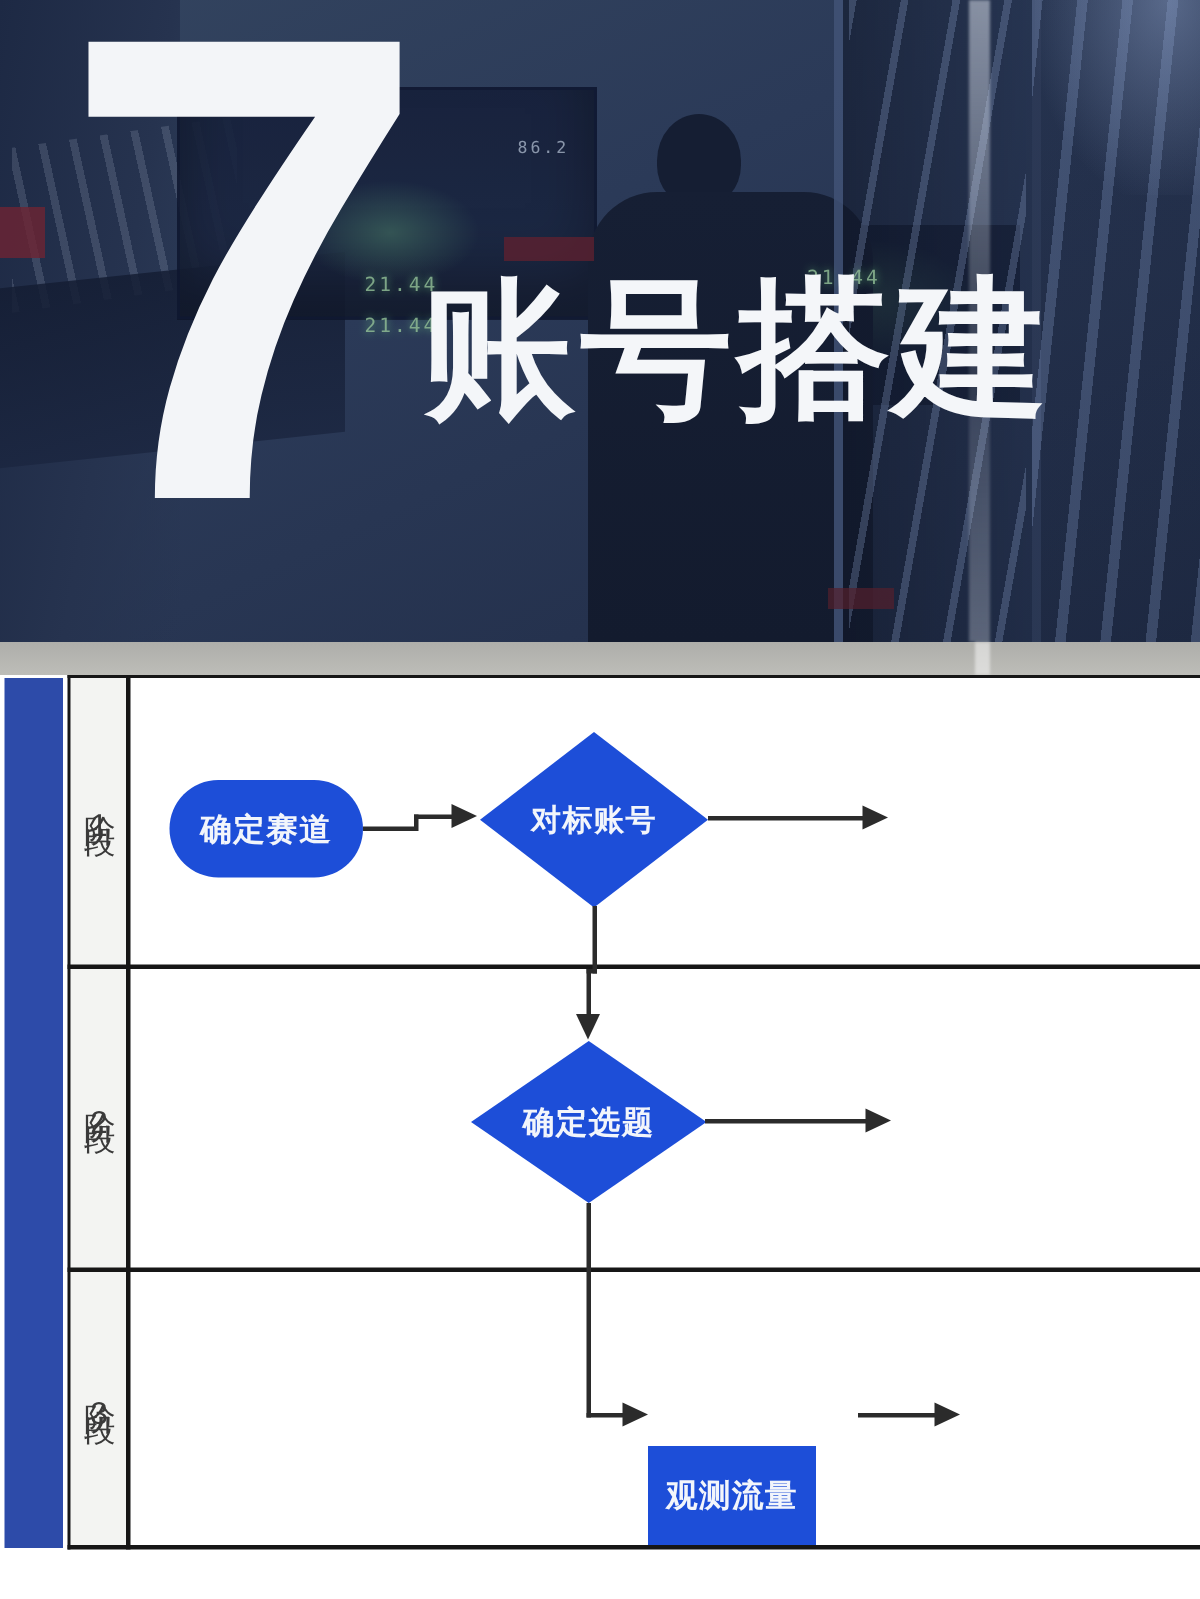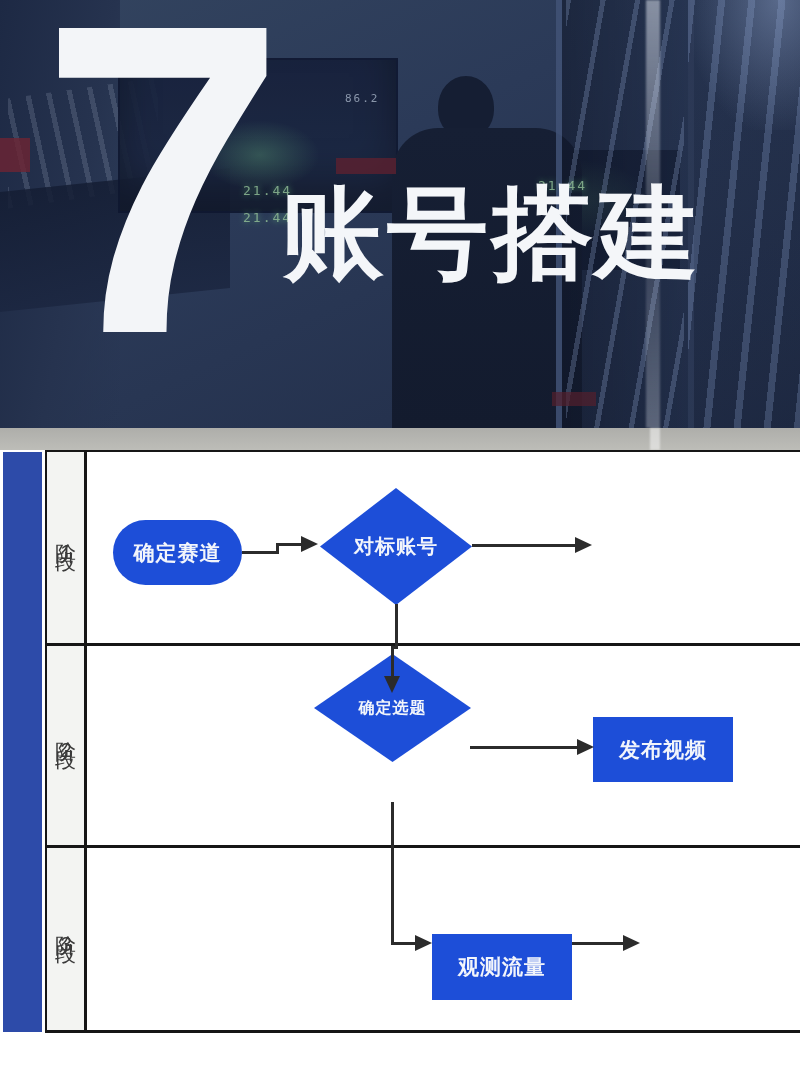--- a/index.html
+++ b/index.html
@@ -76,24 +76,24 @@
                 font-size:21px; line-height:1; letter-spacing:6px; color:#3a3a3a;
                 transform:translate(-50%,-50%); left:66px; white-space:nowrap; }
   .ll1 { top:548px; } .ll2 { top:746px; } .ll3 { top:940px; }
 
   .node { position:absolute; display:flex; align-items:center; justify-content:center;
           background:#1d4ed8; color:#f2f5fb; font-size:21px; font-weight:bold; letter-spacing:1px; }
   .stadium1 { left:113px; top:520px; width:129px; height:65px; border-radius:33px; }
   .diamond1 { left:320px; top:488px; width:152px; height:117px;
               clip-path:polygon(50% 0, 100% 50%, 50% 100%, 0 50%); font-size:20px; }
   .rect1 { left:593px; top:513px; width:140px; height:67px; }
-  .diamond2 { left:314px; top:654px; width:157px; height:108px;
-              clip-path:polygon(50% 0, 100% 50%, 50% 100%, 0 50%); font-size:16px; }
+  .diamond2 { left:314px; top:694px; width:157px; height:108px;
+              clip-path:polygon(50% 0, 100% 50%, 50% 100%, 0 50%); font-size:21px; }
   .rect2 { left:593px; top:717px; width:140px; height:65px; }
-  .rect3 { left:432px; top:934px; width:140px; height:66px; }
+  .rect3 { left:432px; top:964px; width:112px; height:66px; }
   .stadium2 { left:640px; top:913px; width:123px; height:62px; border-radius:31px; font-size:20px; }
 
   .seg { position:absolute; background:#2b2b2b; }
   .ah-right { position:absolute; width:0; height:0;
               border-top:8px solid transparent; border-bottom:8px solid transparent; border-left:17px solid #2b2b2b; }
   .ah-down  { position:absolute; width:0; height:0;
               border-left:8px solid transparent; border-right:8px solid transparent; border-top:17px solid #2b2b2b; }
 </style>
 </head>
 <body>
@@ -138,21 +138,20 @@
   <div class="bline b-v1"></div>
   <div class="bline b-v2"></div>
 
   <div class="lane-label ll1">阶段1</div>
   <div class="lane-label ll2">阶段2</div>
   <div class="lane-label ll3">阶段3</div>
 
   <div class="node stadium1">确定赛道</div>
   <div class="node diamond1">对标账号</div>
   <div class="node diamond2">确定选题</div>
-  <div class="node rect2">发布视频</div>
   <div class="node rect3">观测流量</div>
 
   <div class="seg" style="left:242px; top:551px; width:36px; height:3px;"></div>
   <div class="seg" style="left:276px; top:543px; width:3px; height:11px;"></div>
   <div class="seg" style="left:276px; top:543px; width:26px; height:3px;"></div>
   <div class="ah-right" style="left:301px; top:536px;"></div>
 
   <div class="seg" style="left:472px; top:544px; width:104px; height:3px;"></div>
   <div class="ah-right" style="left:575px; top:537px;"></div>
 

